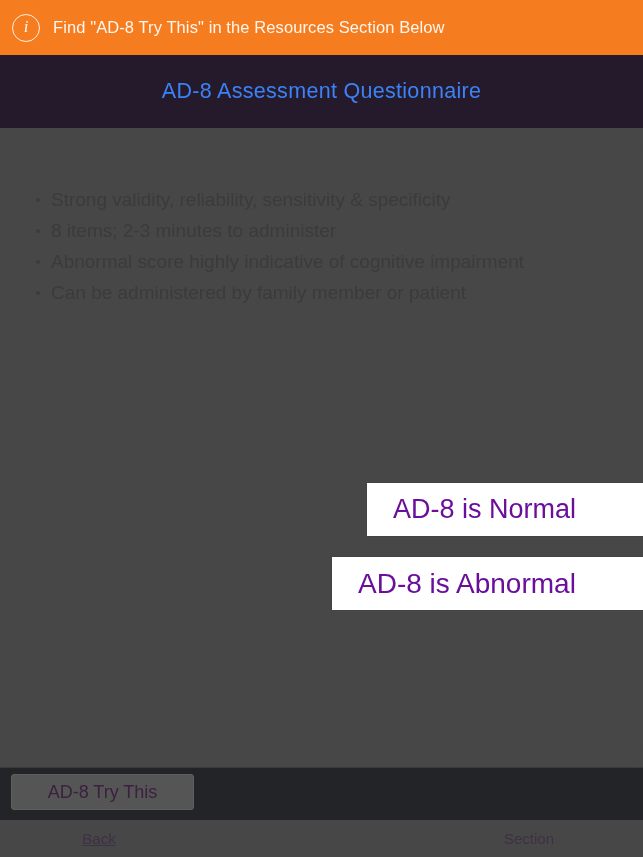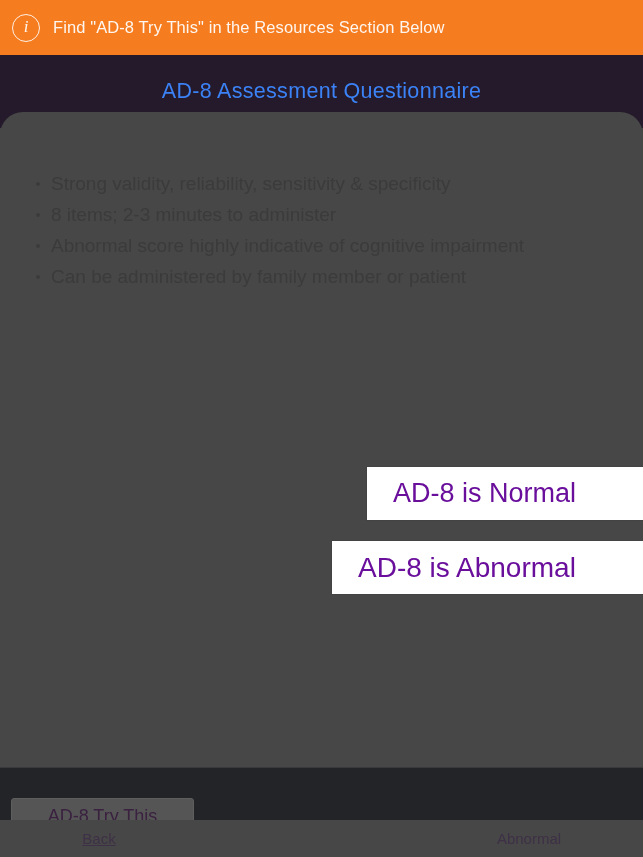--- a/index.html
+++ b/index.html
@@ -80,21 +80,21 @@
     color: #3b82f6;
     font-size: 21.5px;
     letter-spacing: 0.3px;
     white-space: nowrap;
   }
 
   
   .content {
     position: absolute;
     left: 0;
-    top: 112px;
+    top: 128px;
     width: 643px;
     height: 639px;
     background: #474747;
     border-radius: 23px;
   }
 
   .bullet-list {
     position: absolute;
     left: 36px;
     top: 56px;
@@ -168,21 +168,20 @@
     height: 36px;
     background: #555555;
     border: 1px solid #5e5e5e;
     border-radius: 3px;
     color: #3a2140;
     font-size: 18px;
     display: flex;
     align-items: center;
     justify-content: center;
     box-sizing: border-box;
-    margin-top: 24px;
   }
 
   
   .bottom-nav {
     position: absolute;
     left: 0;
     top: 820px;
     width: 643px;
     height: 37px;
     background: #474747;
@@ -226,16 +225,16 @@
     <div class="answer-btn abnormal">AD-8 is Abnormal</div>
 
   </div>
 
   <div class="resources-bar">
     <div class="try-this-btn">AD-8 Try This</div>
   </div>
 
   <div class="bottom-nav">
     <div class="nav-link back">Back</div>
-    <div class="nav-link continue">Abnormal</div>
+    <div class="nav-link continue">Section</div>
   </div>
 
 </div>
 
 </body></html>

